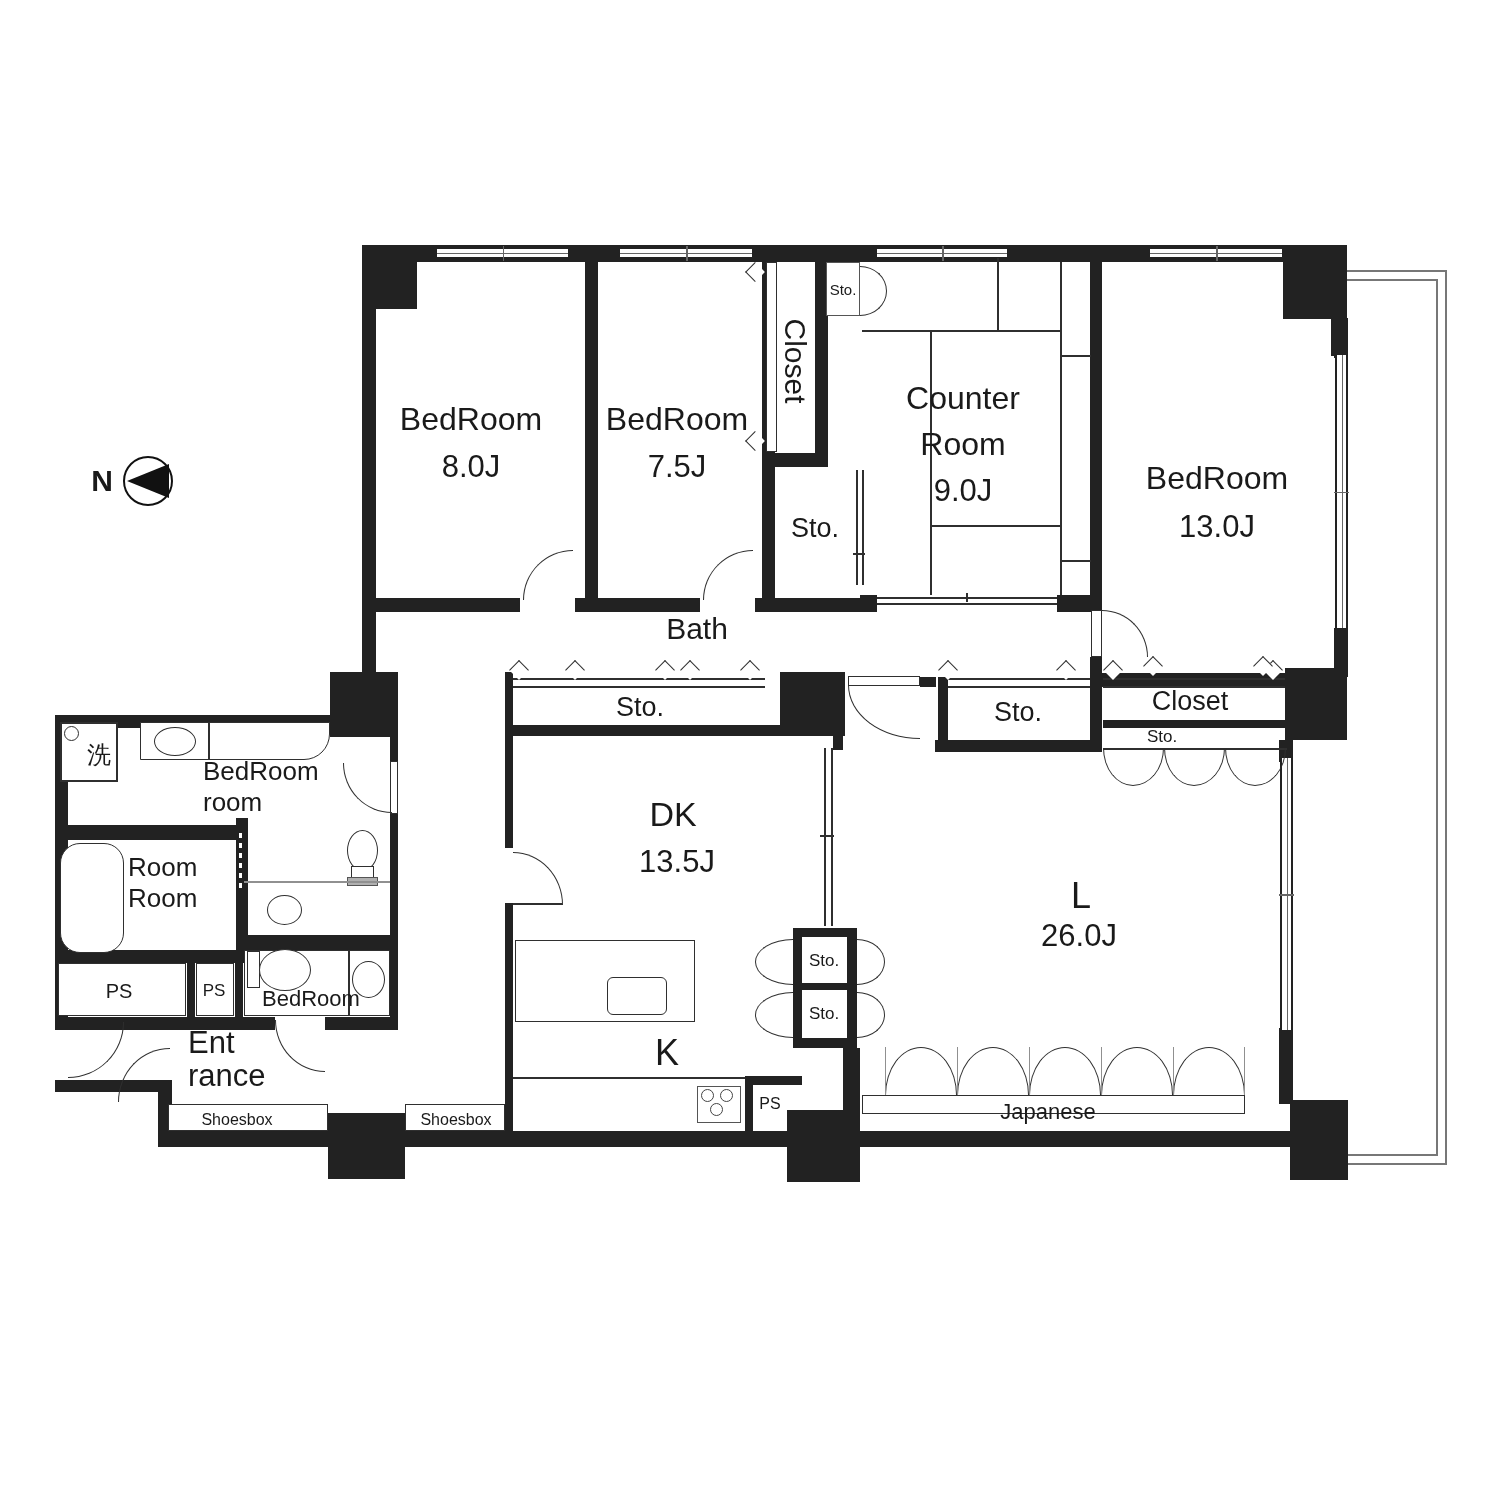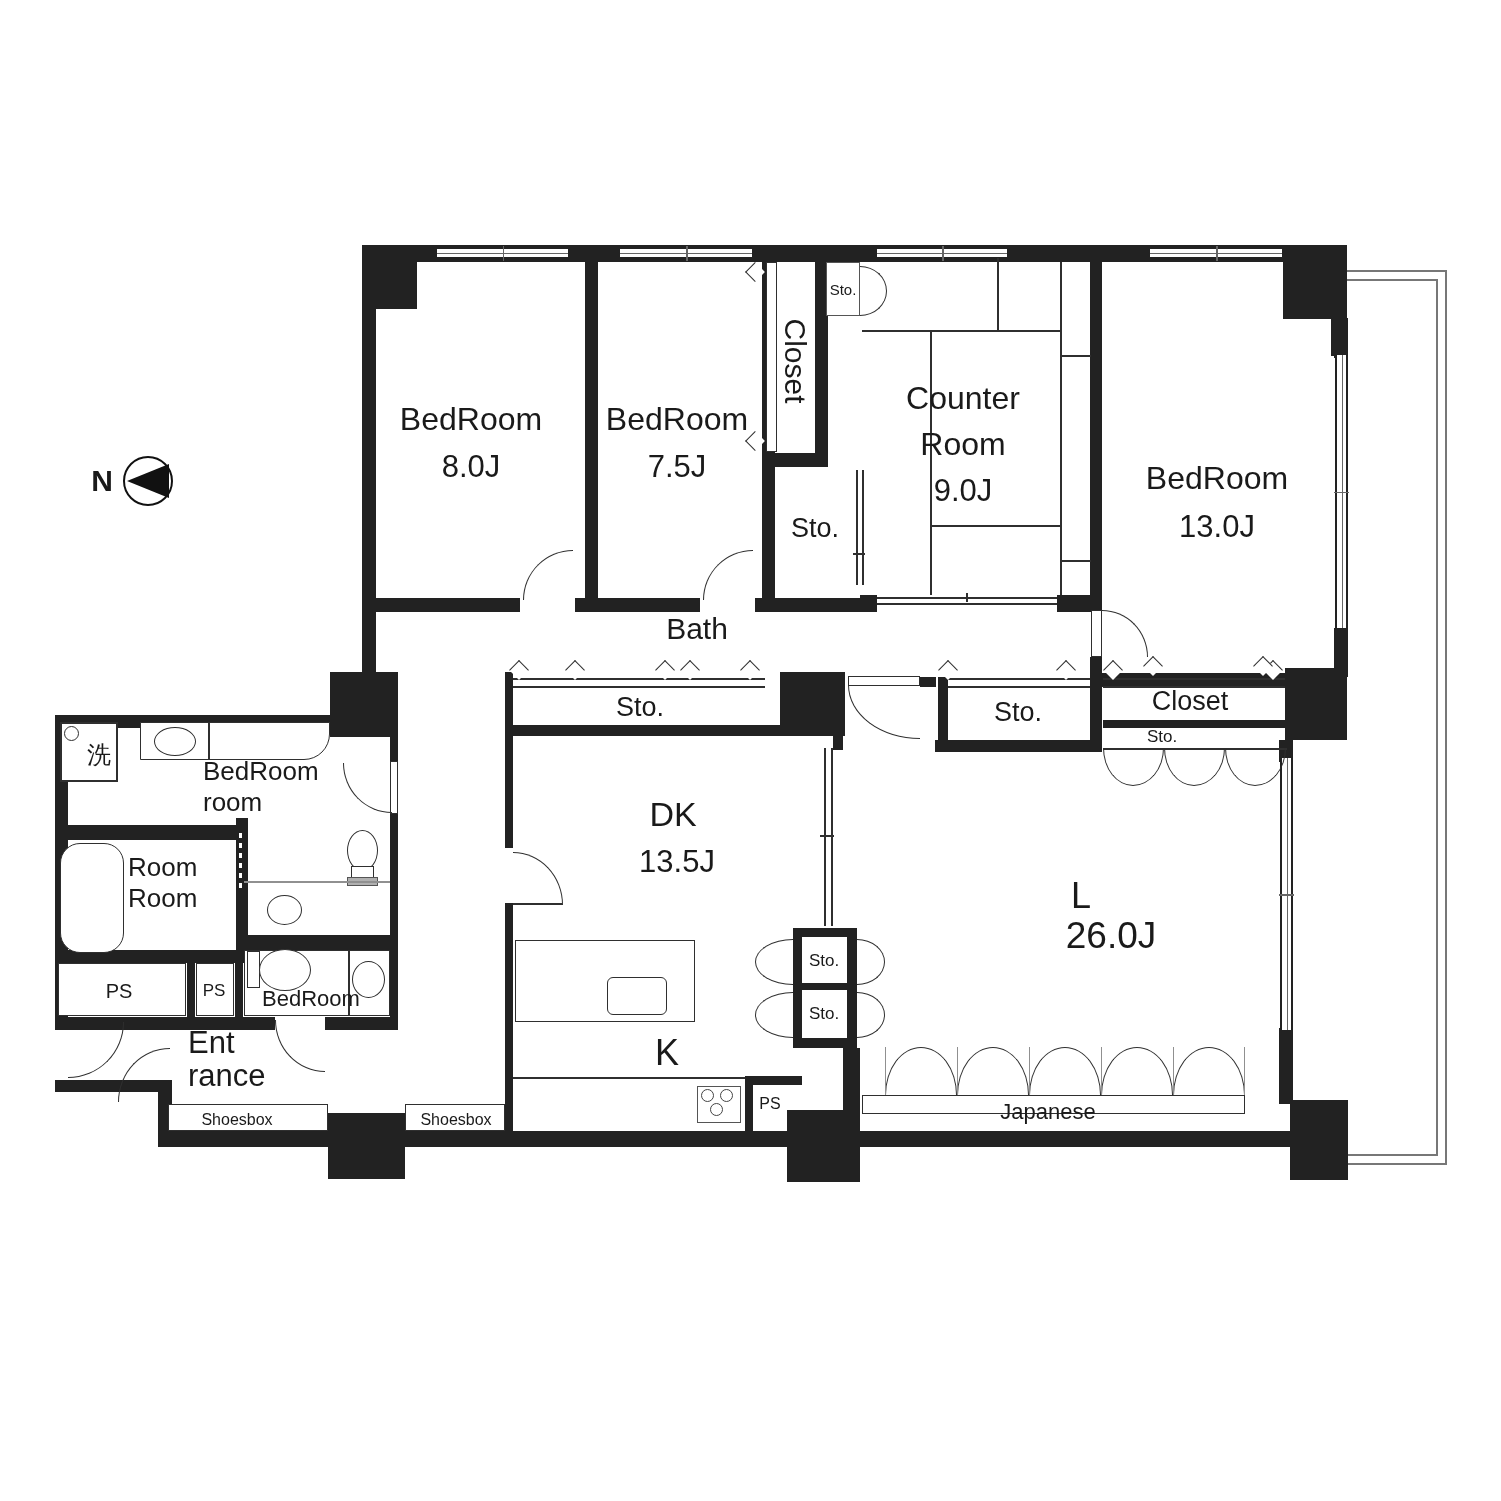--- a/index.html
+++ b/index.html
@@ -250,21 +250,21 @@
   <div class="lbl" style="left:640px;top:707px;font-size:27px;">Sto.</div>
   <div class="lbl" style="left:1018px;top:712px;font-size:27px;">Sto.</div>
   <div class="lbl" style="left:1190px;top:701px;font-size:27px;">Closet</div>
   <div class="lbl" style="left:1162px;top:737px;font-size:17px;">Sto.</div>
   <div class="lbl" style="left:673px;top:815px;font-size:34px;">DK</div>
   <div class="lbl" style="left:677px;top:862px;font-size:31px;">13.5J</div>
   <div class="lbl" style="left:667px;top:1053px;font-size:36px;">K</div>
   <div class="lbl" style="left:824px;top:961px;font-size:17px;">Sto.</div>
   <div class="lbl" style="left:824px;top:1014px;font-size:17px;">Sto.</div>
   <div class="lbl" style="left:1081px;top:896px;font-size:36px;">L</div>
-  <div class="lbl" style="left:1079px;top:936px;font-size:37px;margin-left:32px;">26.0J</div>
+  <div class="lbl" style="left:1079px;top:936px;font-size:31px;">26.0J</div>
   <div class="lbl" style="left:1048px;top:1112px;font-size:22px;">Japanese</div>
   <div class="lbl" style="left:119px;top:991px;font-size:20px;">PS</div>
   <div class="lbl" style="left:214px;top:991px;font-size:17px;">PS</div>
   <div class="lbl" style="left:770px;top:1104px;font-size:16px;">PS</div>
   <div class="lbl" style="left:311px;top:999px;font-size:22px;">BedRoom</div>
   <div class="lbl" style="left:237px;top:1120px;font-size:16px;">Shoesbox</div>
   <div class="lbl" style="left:456px;top:1120px;font-size:16px;">Shoesbox</div>
   <div class="lbl" style="left:99px;top:755px;font-size:24px;">洗</div>
   <div class="lbl-l" style="left:203px;top:756px;font-size:26px;line-height:31px;">
     <div>BedRoom</div>

